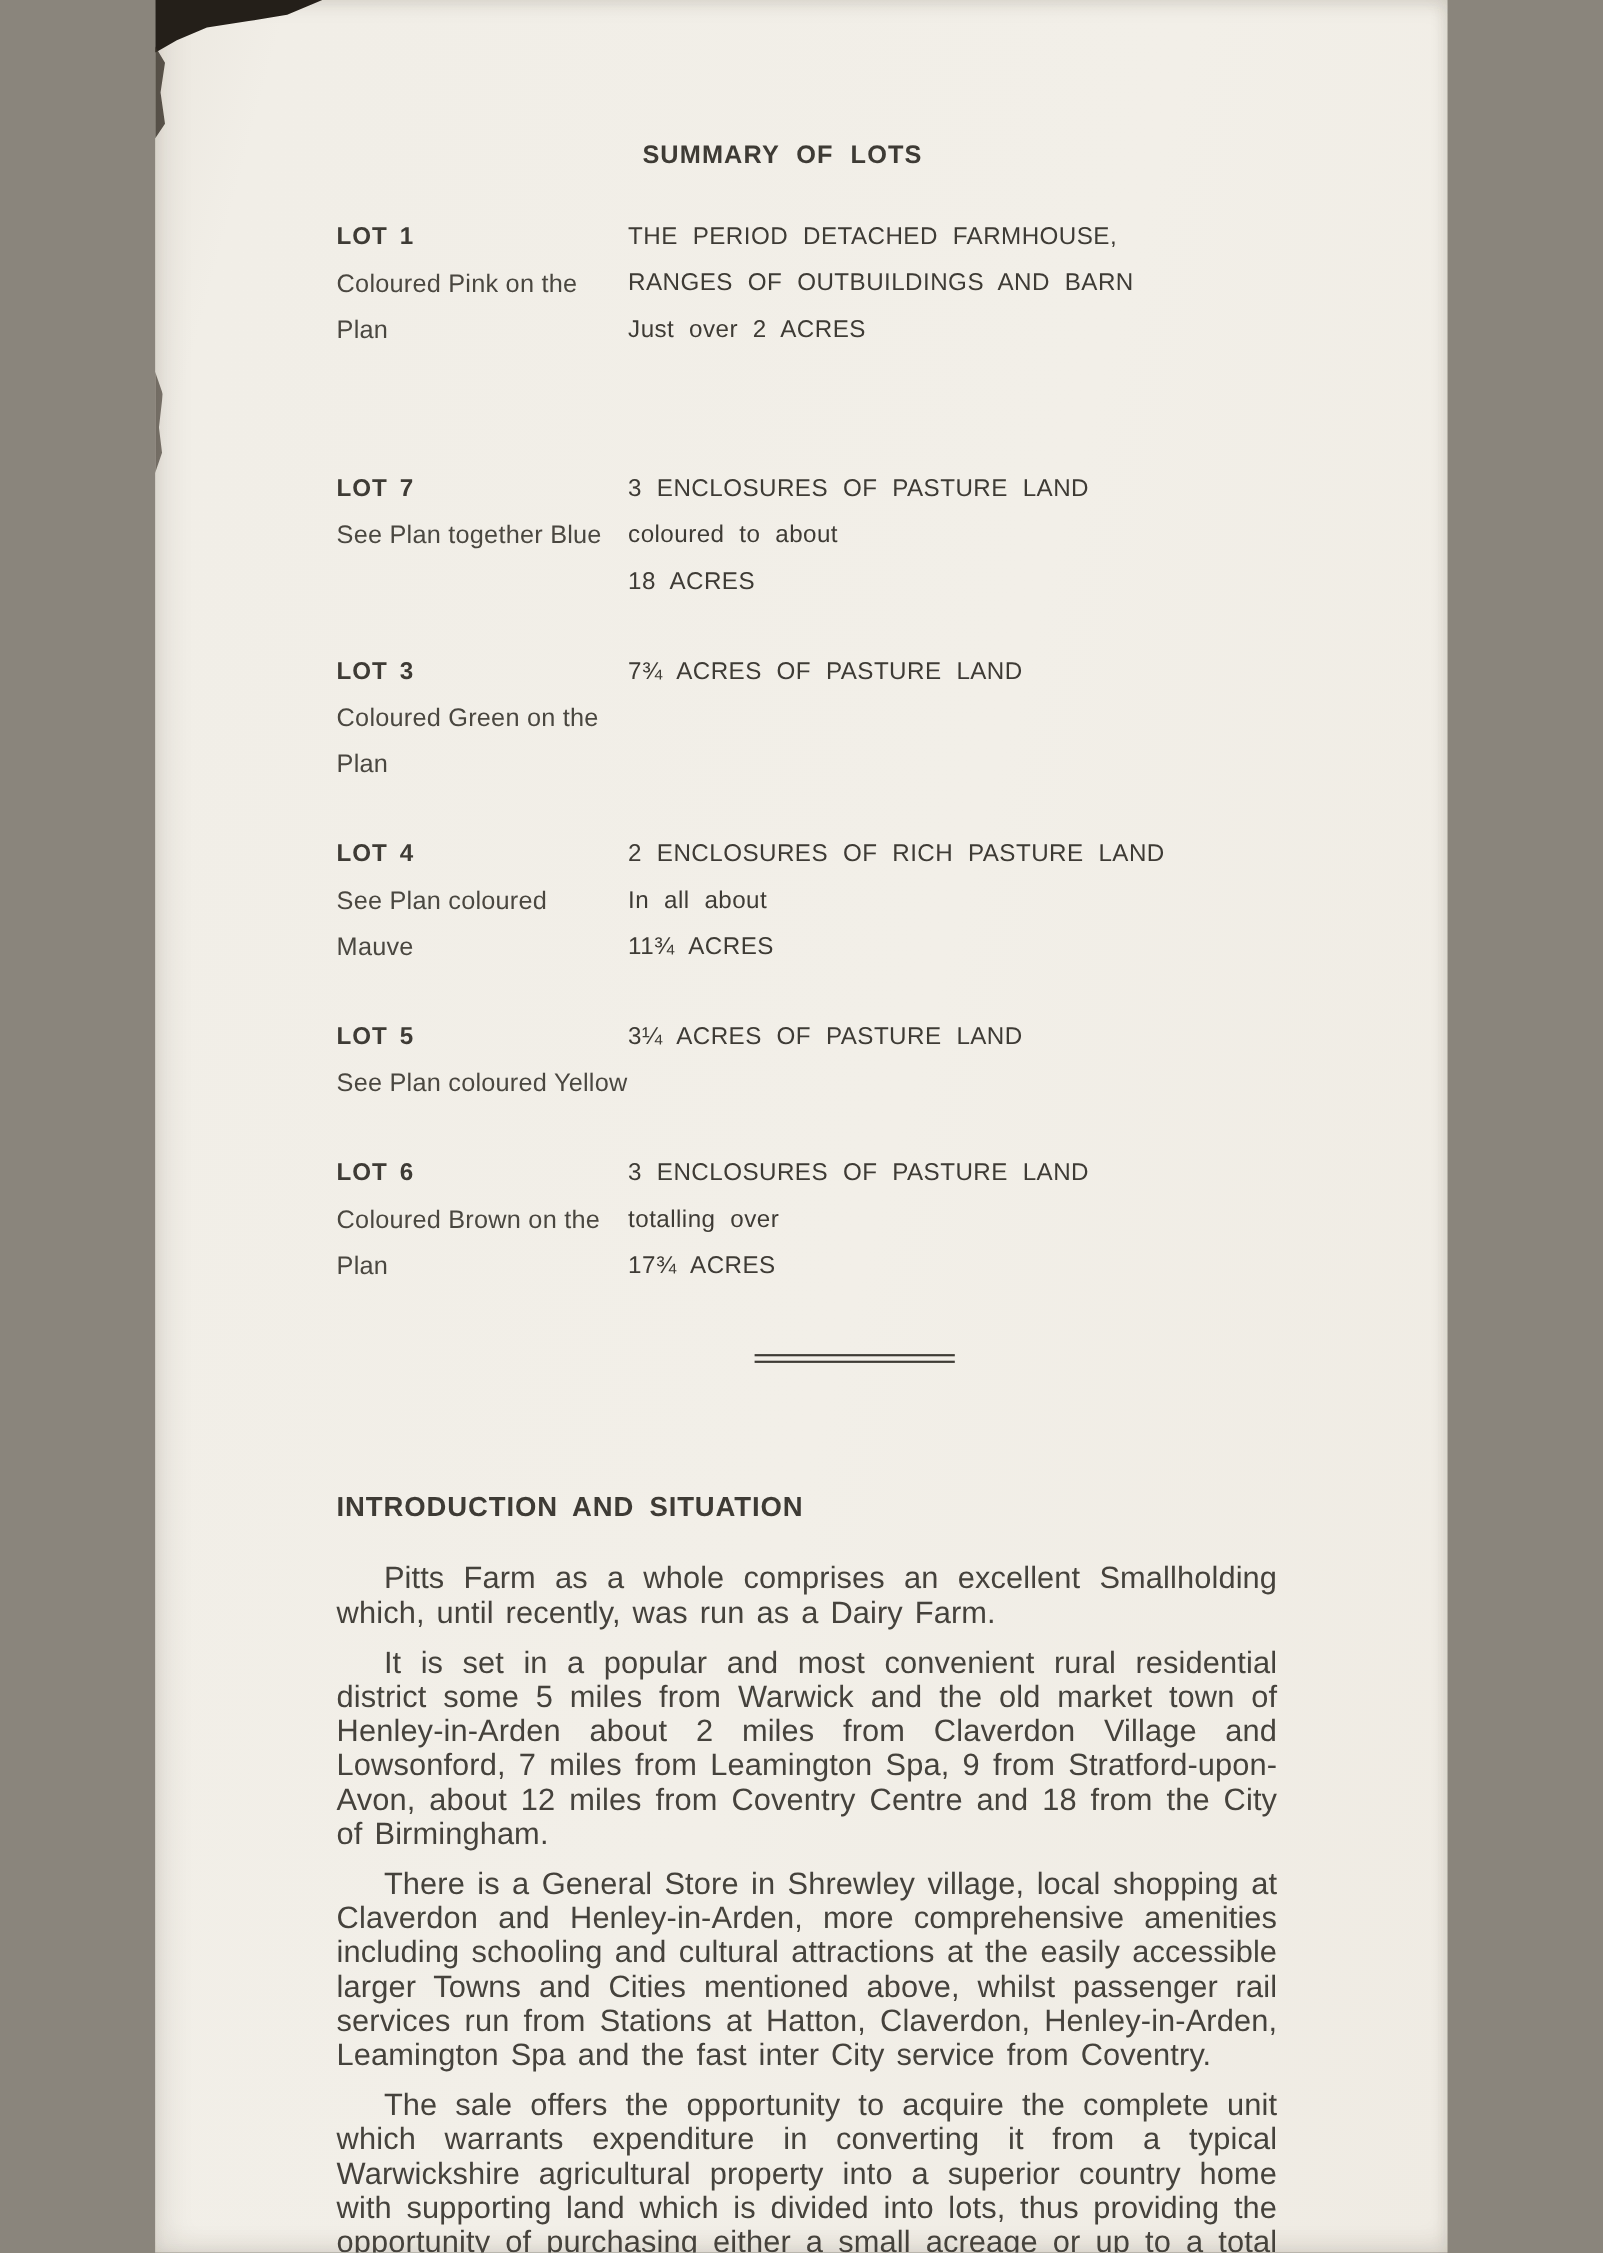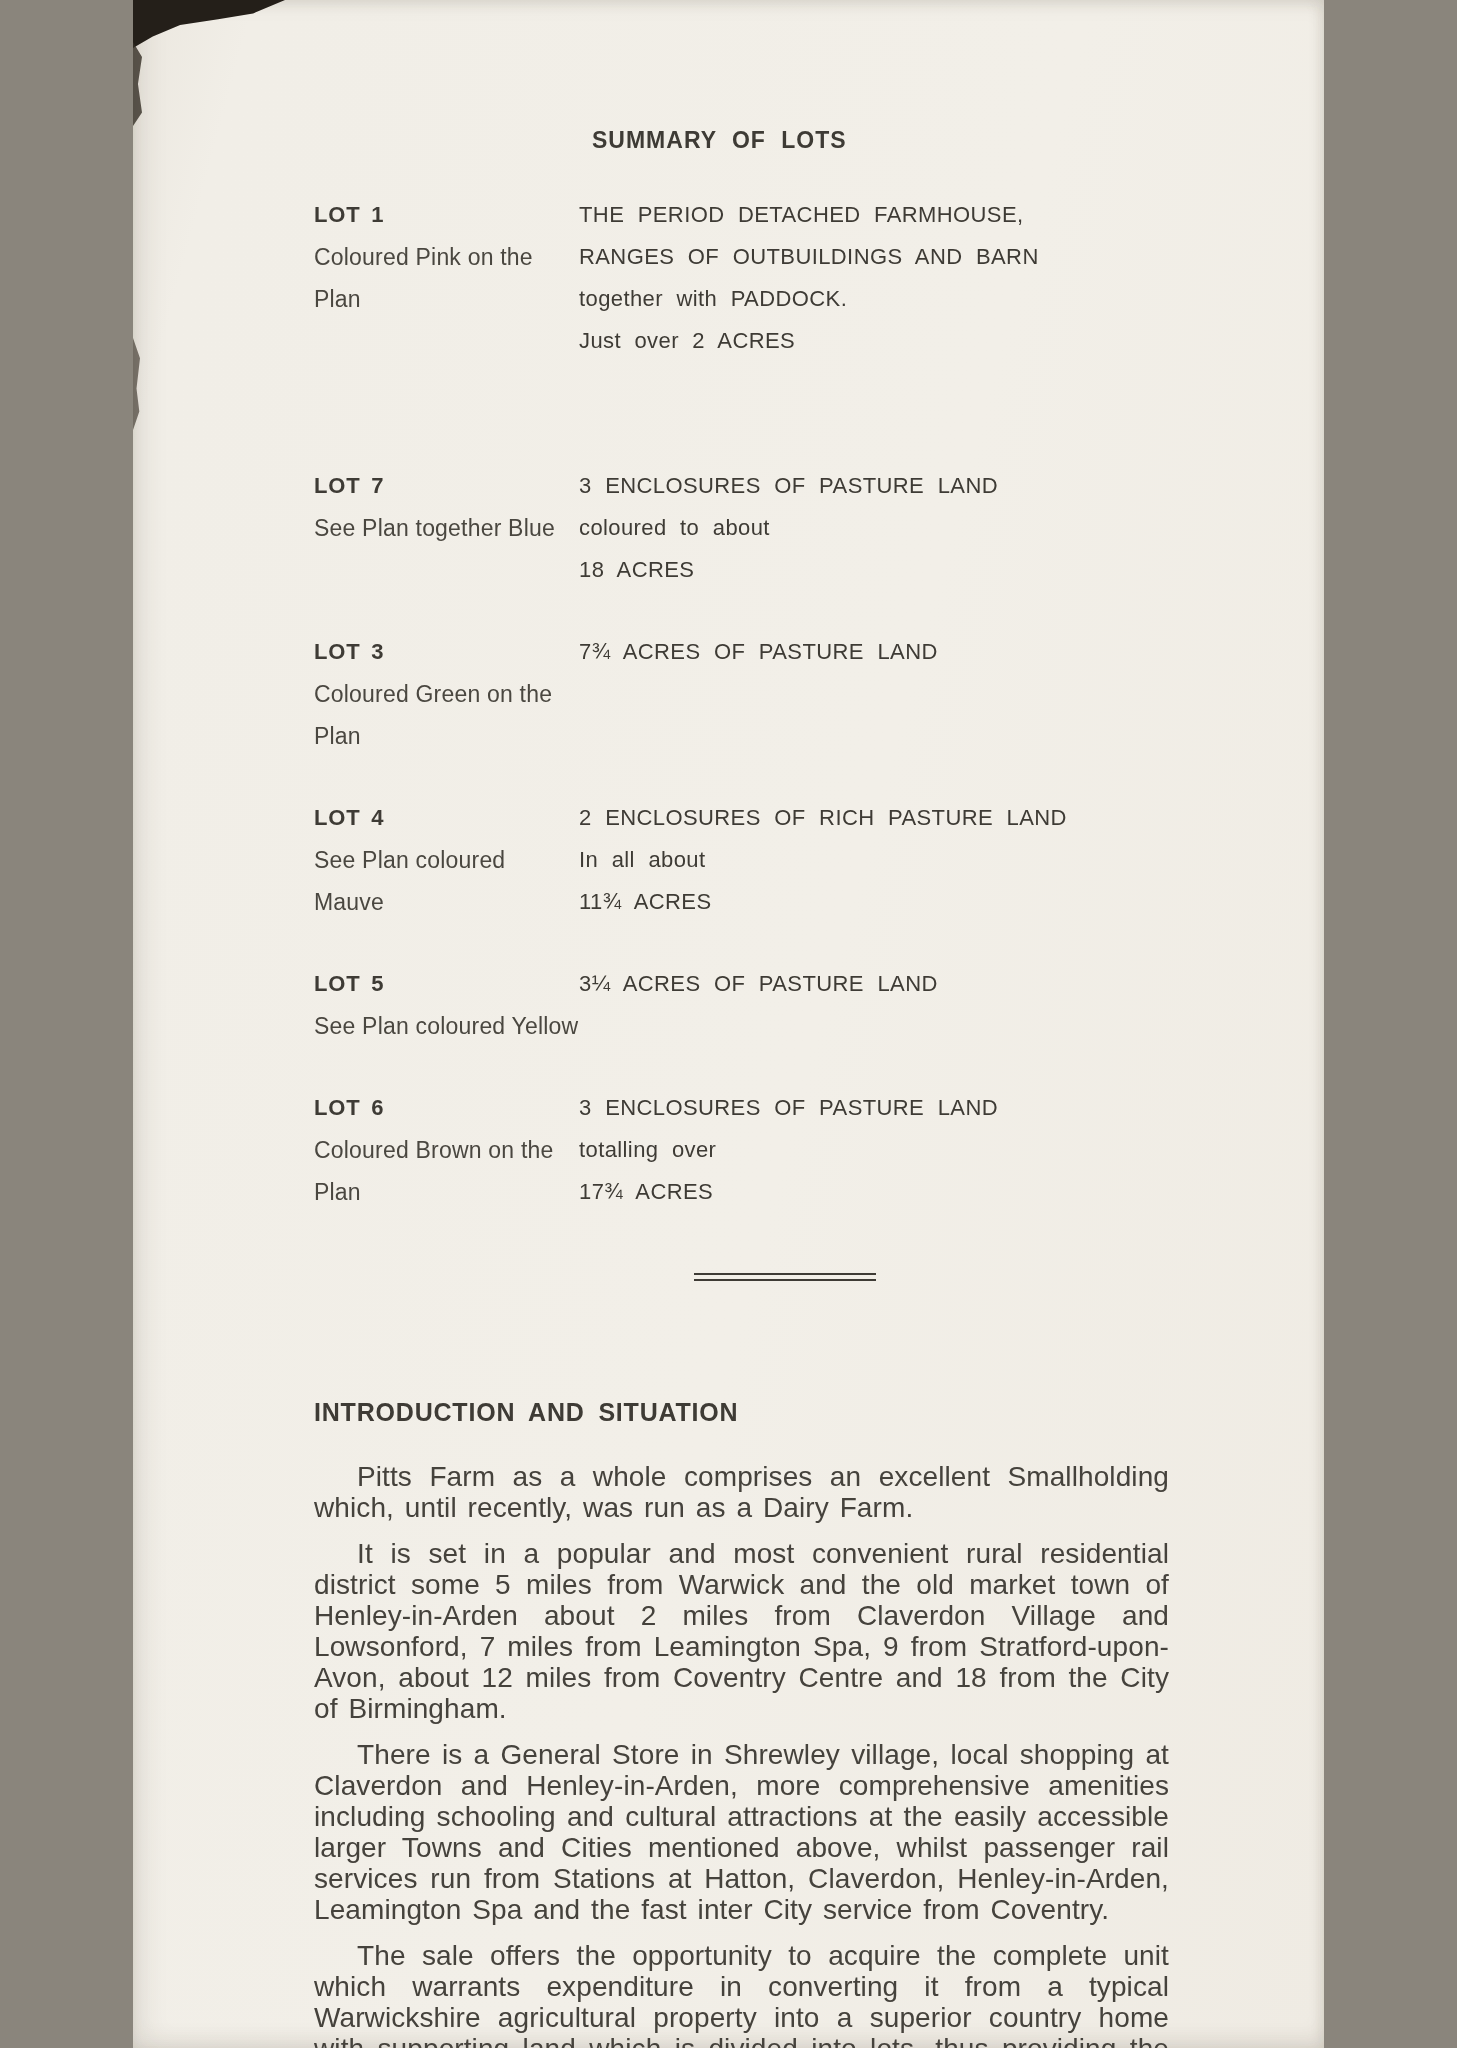--- a/index.html
+++ b/index.html
@@ -8,21 +8,20 @@
     width:1175px;height:2048px;
     margin:0 auto;
     background:linear-gradient(105deg,#ebe7df 0%,#f1eee7 7%,#f2efe8 55%,#efebe3 100%);
     box-shadow:inset 12px 0 26px rgba(60,50,40,.08),
                inset -5px 0 12px rgba(60,50,40,.05),
                inset 0 -10px 20px rgba(60,50,40,.06),
                inset 0 6px 12px rgba(60,50,40,.05);
     overflow:hidden;
     font-family:"Liberation Sans", sans-serif;
     color:#45423c;
-    padding-left:16px;
   }
   
   .tear-top-left{position:absolute;top:0;left:0;width:152px;height:48px;background:#241f19;
     clip-path:polygon(0 0,100% 0,79% 28%,56% 40%,31% 52%,13% 76%,0 100%);}
   .tear-left-1{position:absolute;top:42px;left:0;width:9px;height:84px;background:#352e26;
     clip-path:polygon(0 0,100% 18%,55% 50%,100% 84%,0 100%);opacity:.8;}
   .tear-left-2{position:absolute;top:338px;left:0;width:7px;height:92px;background:#3a332a;
     clip-path:polygon(0 0,100% 22%,50% 55%,90% 80%,0 100%);opacity:.65;}
   .fox-spot{position:absolute;top:150px;left:1233px;width:36px;height:42px;border-radius:50%;
     background:radial-gradient(closest-side,rgba(198,162,92,.5),rgba(198,162,92,0));}
@@ -76,21 +75,20 @@
     <h1 class="doc-title">SUMMARY OF LOTS</h1>
 
     <section class="lot lot-1">
       <div class="lot-left">
         <div class="lot-label">LOT 1</div>
         <div class="lot-note">Coloured Pink on the Plan</div>
       </div>
       <div class="lot-right">
         <div class="lot-line">THE PERIOD DETACHED FARMHOUSE,</div>
         <div class="lot-line">RANGES OF OUTBUILDINGS AND BARN</div>
-        <div class="lot-line">together with PADDOCK.</div>
         <div class="lot-line">Just over 2 ACRES</div>
       </div>
     </section>
 
     <section class="lot">
       <div class="lot-left">
         <div class="lot-label">LOT 7</div>
         <div class="lot-note">See Plan together Blue</div>
       </div>
       <div class="lot-right">

